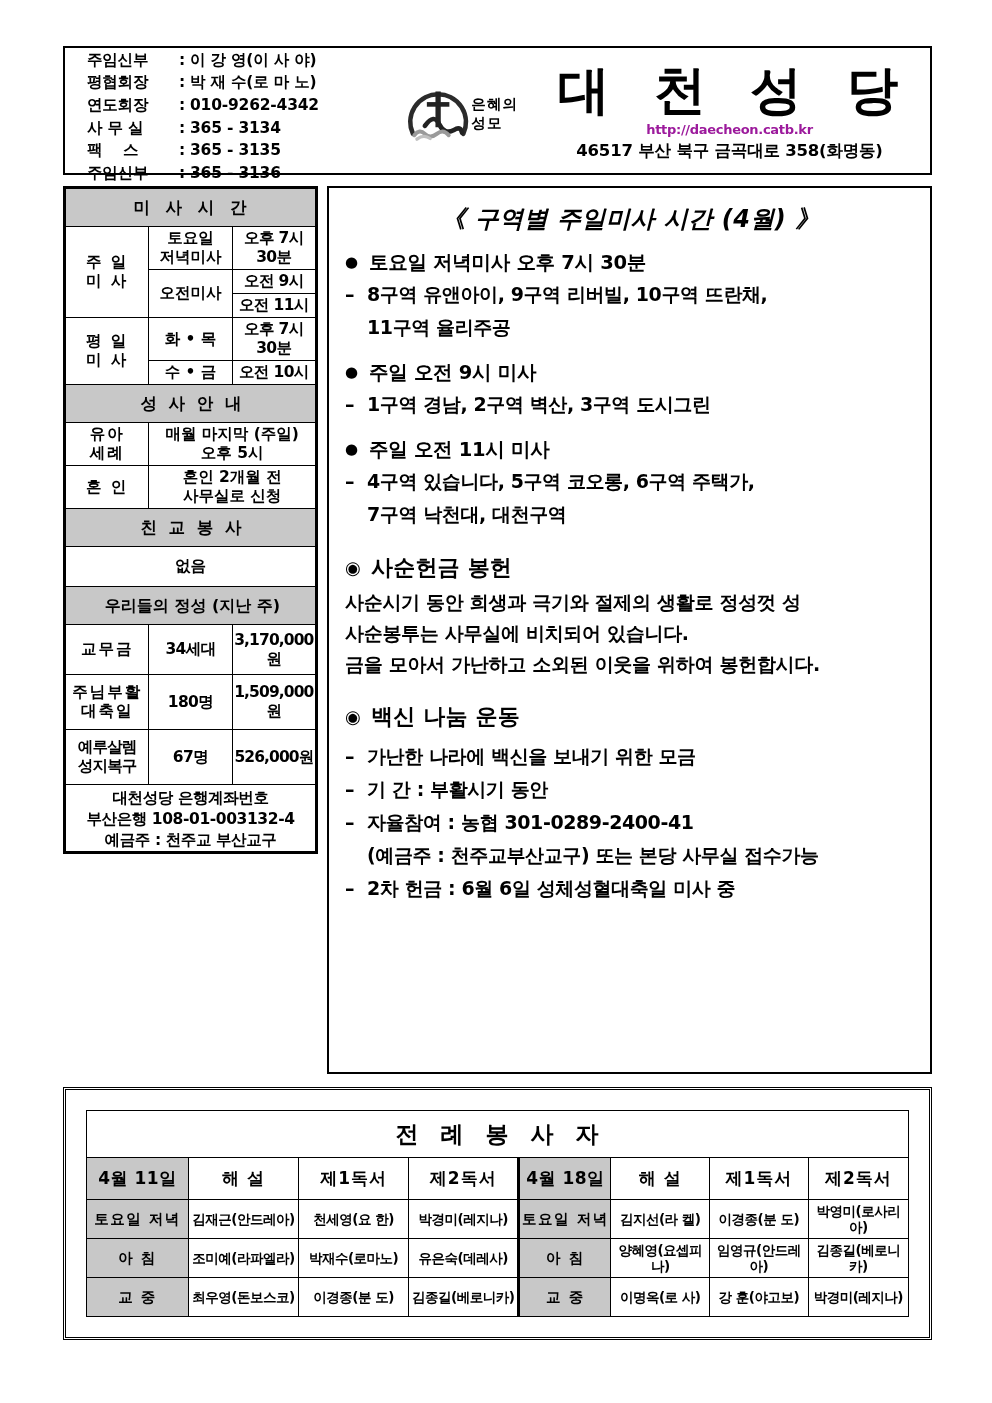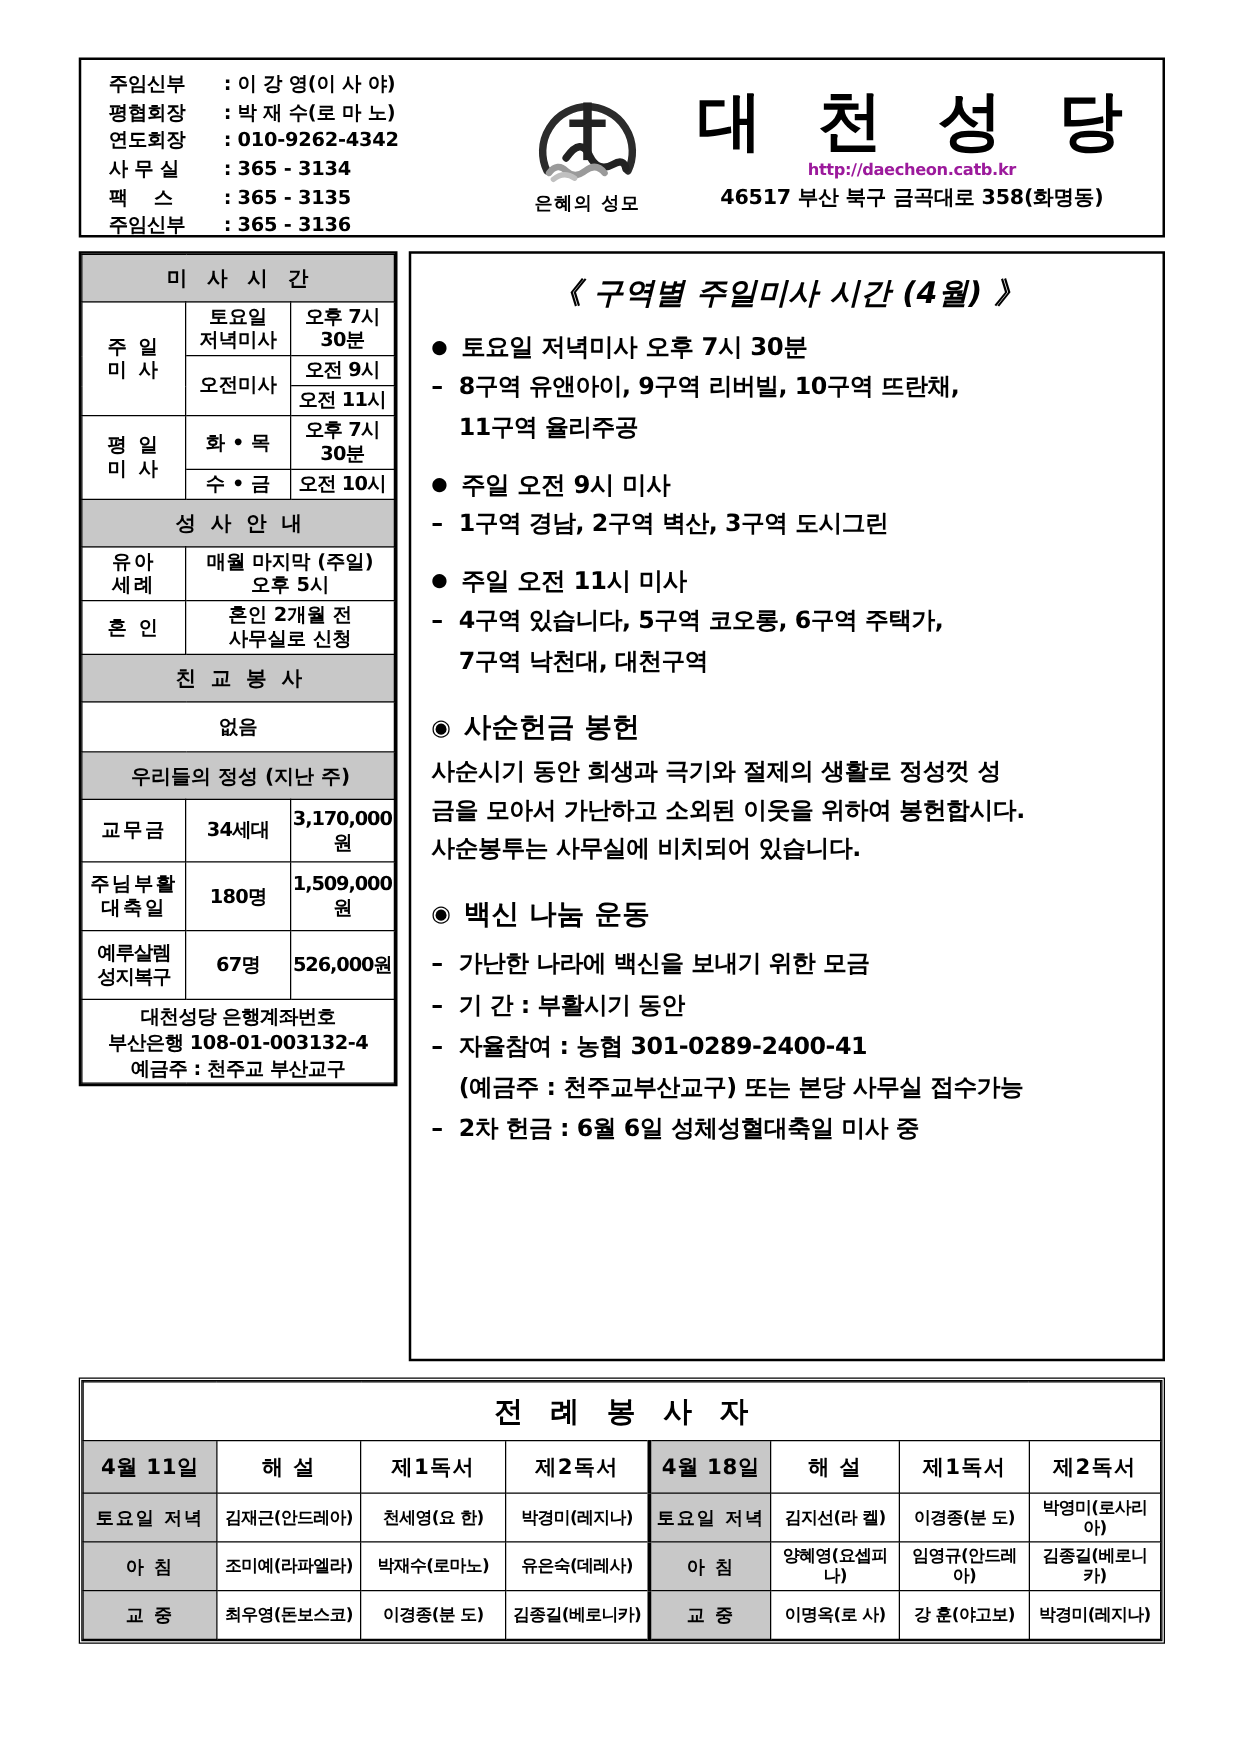--- a/index.html
+++ b/index.html
@@ -15,21 +15,21 @@
   }
   .page {
     position: relative;
     width: 992px; height: 1403px;
     padding: 46px 60px 0 63px;
   }
 
   
   .header {
     border: 2px solid #000;
-    height: 144px;
+    height: 129px;
     display: flex;
     align-items: stretch;
     padding: 0;
   }
   .hdr-contact {
     width: 340px;
     padding: 12px 0 0 22px;
     display: flex;
     flex-direction: column;
     justify-content: center;
@@ -42,21 +42,20 @@
     white-space: pre;
     letter-spacing: -0.2px;
   }
   .contact-label { width: 92px; display: inline-block; }
   .contact-sep { width: 11px; display: inline-block; }
   .contact-val { display: inline-block; }
 
   .hdr-logo {
     width: 130px;
     display: flex;
-    flex-direction: column;
     align-items: center;
     justify-content: center;
     padding-top: 6px;
   }
   .logo-mark { width: 88px; height: 82px; display:block; }
   .logo-caption {
     font-size: 14.5px; font-weight: bold;
     letter-spacing: 1.2px; margin-top: 1px;
   }
 
@@ -171,21 +170,21 @@
     line-height: 31px; letter-spacing: -0.3px;
     margin-top: 2px;
     text-align: justify;
   }
   .para div { white-space: nowrap; }
 
   
   .bottom {
     margin-top: 13px;
     border: 3px double #000;
-    padding: 0;
+    padding: 20px;
   }
   .bt { width: 100%; border-collapse: collapse; table-layout: fixed; }
   .bt td {
     border: 1px solid #000;
     text-align: center;
     vertical-align: middle;
     font-weight: bold;
     padding: 3px 1px;
   }
   .bt .bt-title {
@@ -349,22 +348,22 @@
       <div class="cont-line">7구역 낙천대, 대천구역</div>
 
       <div class="gap-md"></div>
 
       <div class="sec-head">
           <span class="mk">◉</span>
           <span>사순헌금 봉헌</span>
         </div>
       <div class="para">
         <div>사순시기 동안 희생과 극기와 절제의 생활로 정성껏 성</div>
+        <div>사순봉투는 사무실에 비치되어 있습니다.</div>
         <div>금을 모아서 가난하고 소외된 이웃을 위하여 봉헌합시다.</div>
-        <div>사순봉투는 사무실에 비치되어 있습니다.</div>
       </div>
 
       <div class="gap-md"></div>
 
       <div class="sec-head">
           <span class="mk">◉</span>
           <span>백신 나눔 운동</span>
         </div>
       <div style="height:6px"></div>
       <div class="dash-line">

